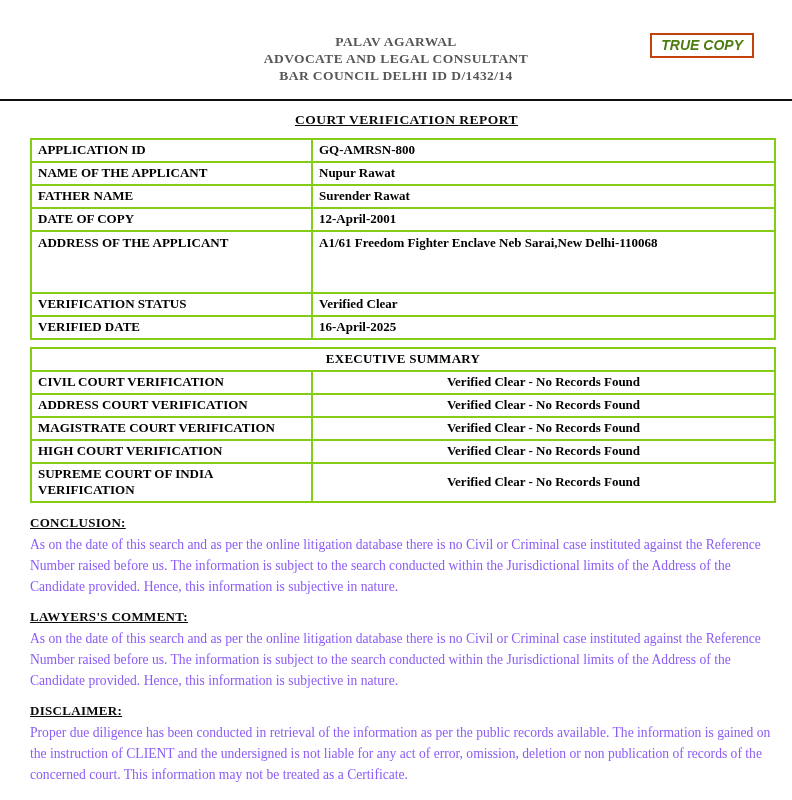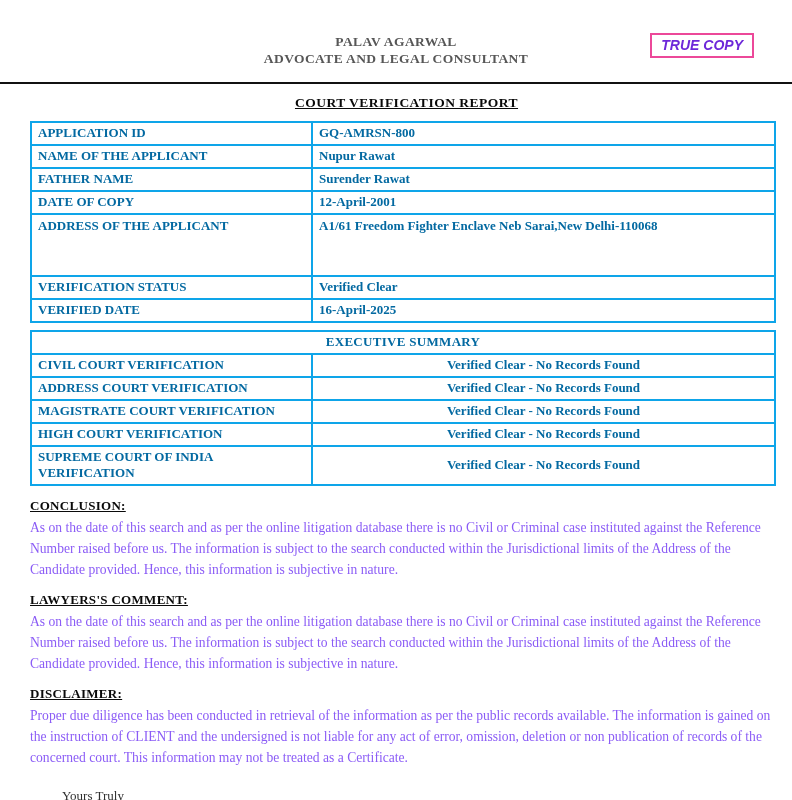--- a/index.html
+++ b/index.html
@@ -6,42 +6,42 @@
   html, body { width: 792px; height: 800px; background: #ffffff; overflow: hidden; }
   body { font-family: "Liberation Serif", "DejaVu Serif", serif; color: #000; }
   .page { position: relative; width: 792px; height: 716px; background: #fff; }
 
   
   .letterhead { padding-top: 33px; text-align: center; color: #575757; font-weight: bold; }
   .letterhead .lh-line { font-size: 13.5px; line-height: 17px; letter-spacing: 0.4px; }
 
   .stamp {
     position: absolute; top: 33px; right: 38px;
-    border: 2px solid #ec4899; padding: 2px 9px 3px 9px;
+    border: 2px solid #c2410c; padding: 2px 9px 3px 9px;
     font-family: "Liberation Sans", sans-serif;
-    font-weight: bold; font-style: italic; font-size: 14px; color: #6d28d9;
+    font-weight: bold; font-style: italic; font-size: 14px; color: #4d7c0f;
     background: #fff;
   }
 
   .header-divider { border: none; border-top: 2px solid #111; margin-top: 15px; width: 100%; }
 
   .report-title-wrap { text-align: center; margin-top: 9px; padding-left: 21px; }
   .report-title {
     display: inline-block; font-size: 13.5px; font-weight: bold;
     text-decoration: underline; letter-spacing: 0.5px; color: #0a0a0a;
   }
 
   
   table.doc-table {
     border-collapse: collapse; margin: 10px 0 0 30px;
     width: 746px; table-layout: fixed;
   }
   table.doc-table td, table.doc-table th {
-    border: 2px solid #0ea5e9; font-size: 13px; font-weight: bold;
-    padding: 2px 6px 3px 6px; vertical-align: middle; color: #0369a1;
+    border: 2px solid #84cc16; font-size: 13px; font-weight: bold;
+    padding: 2px 6px 3px 6px; vertical-align: middle; color: #000000;
     overflow: hidden;
   }
   table.doc-table col.c-label { width: 281px; }
   td.label-cell { text-align: left; }
   td.value-cell { text-align: left; }
   tr.row-std { height: 21px; }
   tr.row-address { height: 62px; }
   tr.row-address td { vertical-align: top; padding-top: 3px; }
 
   table.summary-table { margin-top: 7px; }
@@ -65,20 +65,21 @@
   .closing { margin: 20px 0 0 62px; font-size: 13px; color: #2e2e2e; }
 </style>
 </head>
 <body>
 
 <div class="page">
 
   <div class="letterhead">
     <div class="lh-line">PALAV AGARWAL</div>
     <div class="lh-line">ADVOCATE AND LEGAL CONSULTANT</div>
+    <div class="lh-line">BAR COUNCIL DELHI ID D/1432/14</div>
   </div>
 
   <div class="stamp">TRUE COPY</div>
 
   <hr class="header-divider">
 
   <div class="report-title-wrap">
     <span class="report-title">COURT VERIFICATION REPORT</span>
   </div>
 

